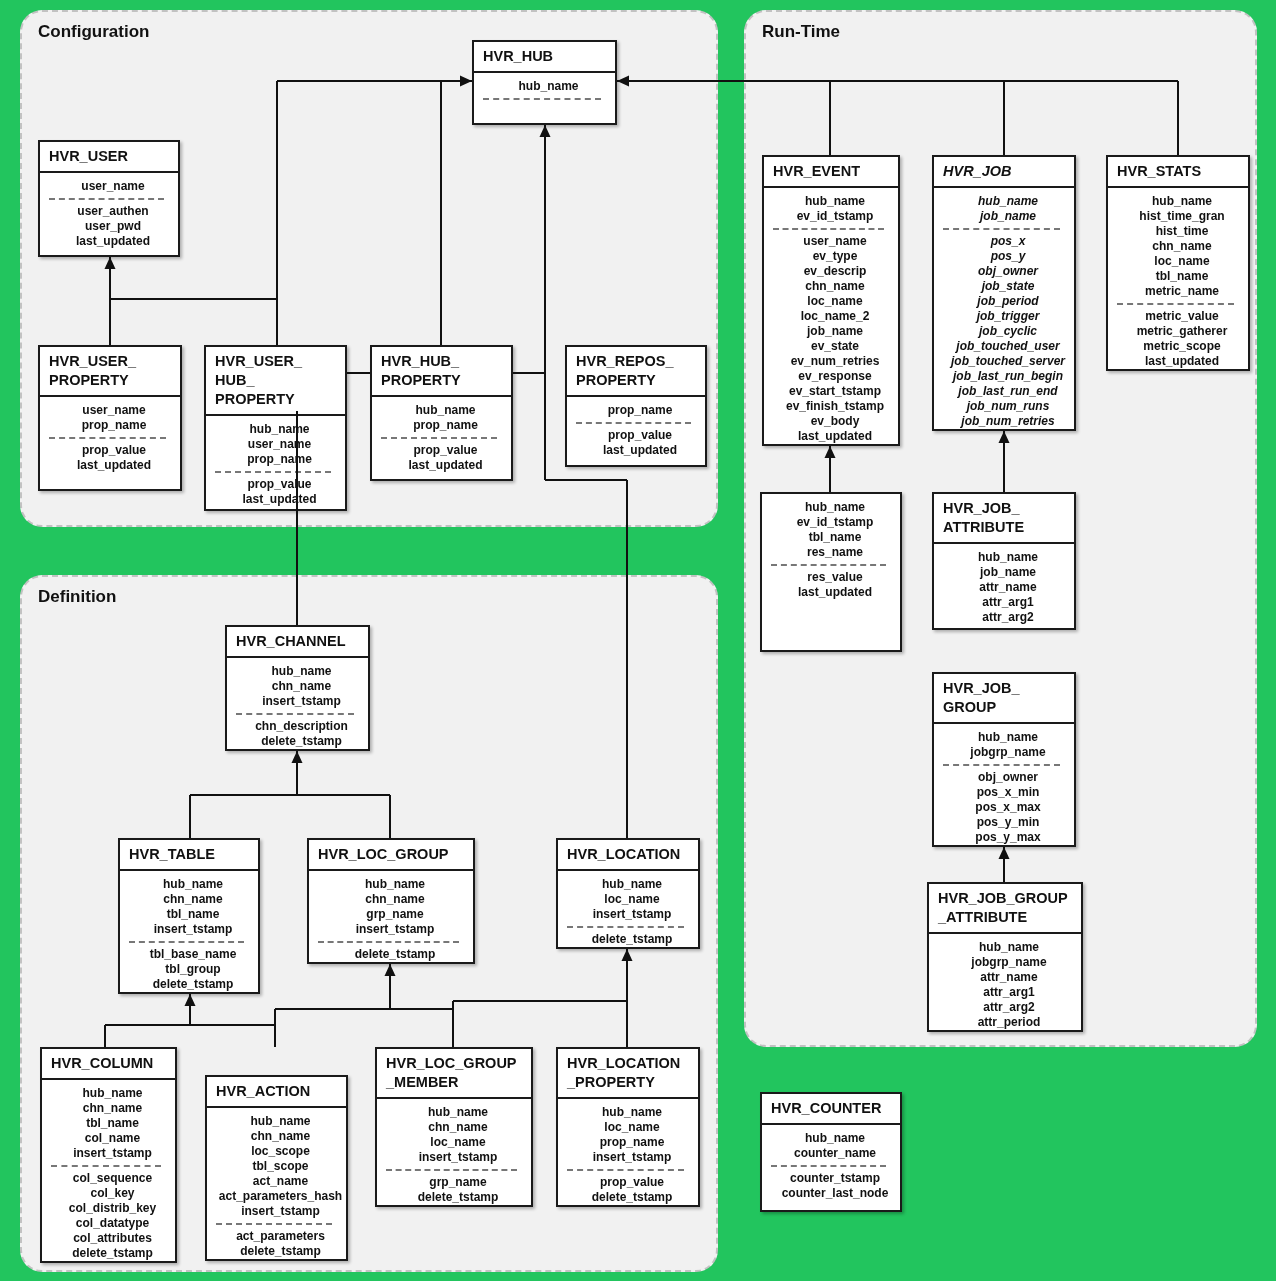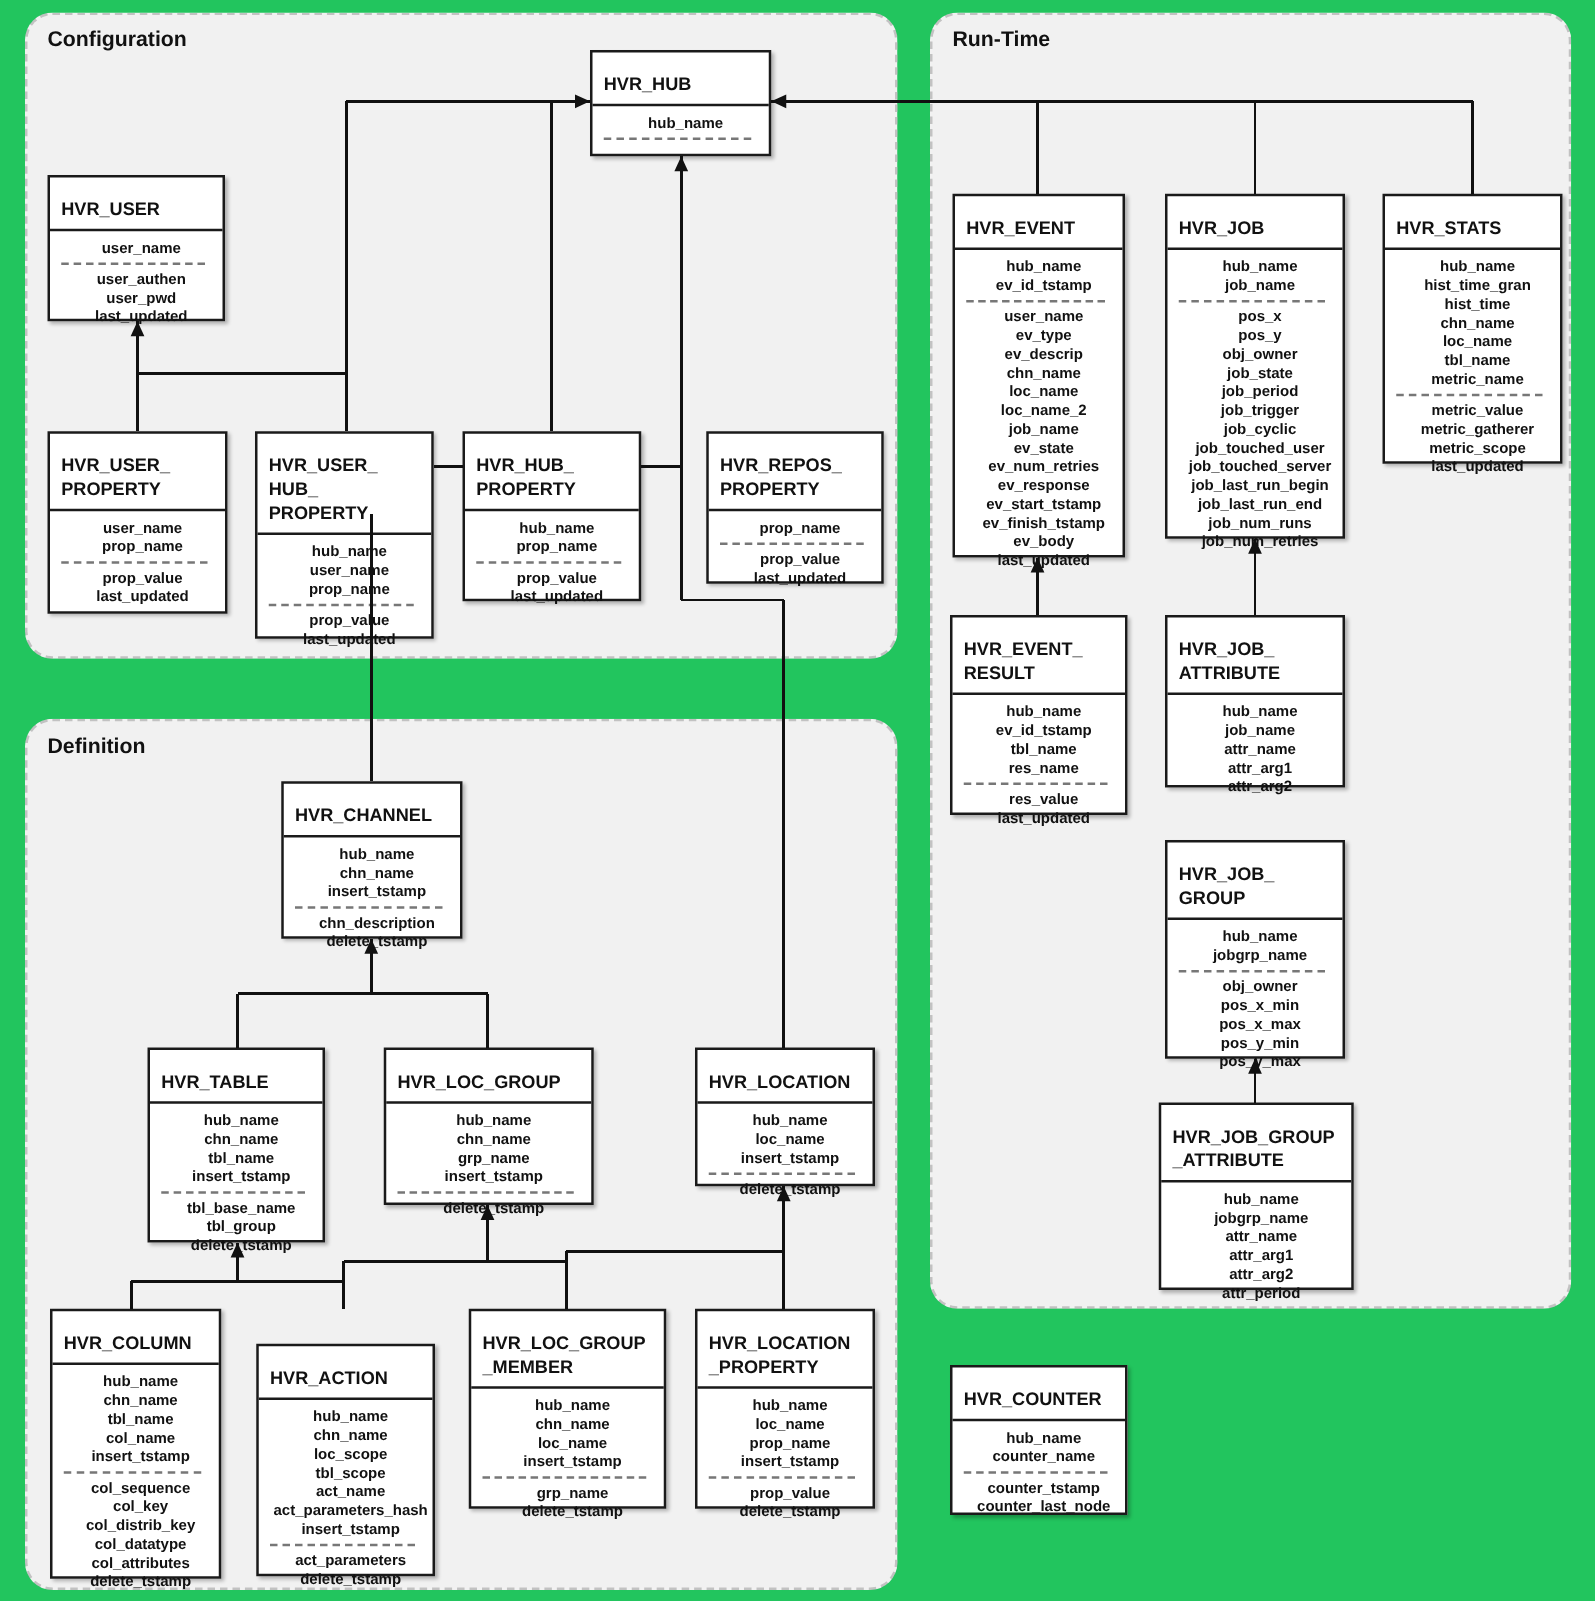--- a/index.html
+++ b/index.html
@@ -18,21 +18,21 @@
     font-size:17px;font-weight:700;color:#111;
   }
   .entity{
     position:absolute;background:#ffffff;
     border:2px solid #1a1a1a;box-sizing:border-box;
     box-shadow:2px 2px 3px rgba(0,0,0,0.28);
     z-index:2;
   }
   .entity-title{
     font-size:14.5px;font-weight:700;line-height:19px;color:#111;
-    padding:17px 4px 5px 9px;border-bottom:2px solid #1a1a1a;
+    padding:5px 4px 5px 9px;border-bottom:2px solid #1a1a1a;
     white-space:pre-line;
   }
   .entity-fields{padding:6px 0 6px 8px;text-align:center;}
   .field{
     font-size:12px;font-weight:700;line-height:15px;color:#111;
     white-space:nowrap;
   }
   .key-sep{
     border-top:2px dashed #777;height:0;
     margin:4px 14px 4px 1px;
@@ -232,21 +232,21 @@
         <div class="field">job_name</div>
         <div class="field">ev_state</div>
         <div class="field">ev_num_retries</div>
         <div class="field">ev_response</div>
         <div class="field">ev_start_tstamp</div>
         <div class="field">ev_finish_tstamp</div>
         <div class="field">ev_body</div>
         <div class="field">last_updated</div>
       </div>
     </div>
-    <div class="entity" style="left: 932px; top: 155px; width: 144px; height: 276px;">
+    <div class="entity" style="left: 932px; top: 155px; width: 144px; height: 276px; font-style: italic;">
       <div class="entity-title">HVR_JOB</div>
       <div class="entity-fields">
         <div class="field">hub_name</div>
         <div class="field">job_name</div>
         <div class="key-sep"></div>
         <div class="field">pos_x</div>
         <div class="field">pos_y</div>
         <div class="field">obj_owner</div>
         <div class="field">job_state</div>
         <div class="field">job_period</div>
@@ -271,22 +271,20 @@
         <div class="field">tbl_name</div>
         <div class="field">metric_name</div>
         <div class="key-sep"></div>
         <div class="field">metric_value</div>
         <div class="field">metric_gatherer</div>
         <div class="field">metric_scope</div>
         <div class="field">last_updated</div>
       </div>
     </div>
     <div class="entity" style="left: 760px; top: 492px; width: 142px; height: 160px;">
-      <div class="entity-title">HVR_EVENT_
-RESULT</div>
       <div class="entity-fields">
         <div class="field">hub_name</div>
         <div class="field">ev_id_tstamp</div>
         <div class="field">tbl_name</div>
         <div class="field">res_name</div>
         <div class="key-sep"></div>
         <div class="field">res_value</div>
         <div class="field">last_updated</div>
       </div>
     </div>

